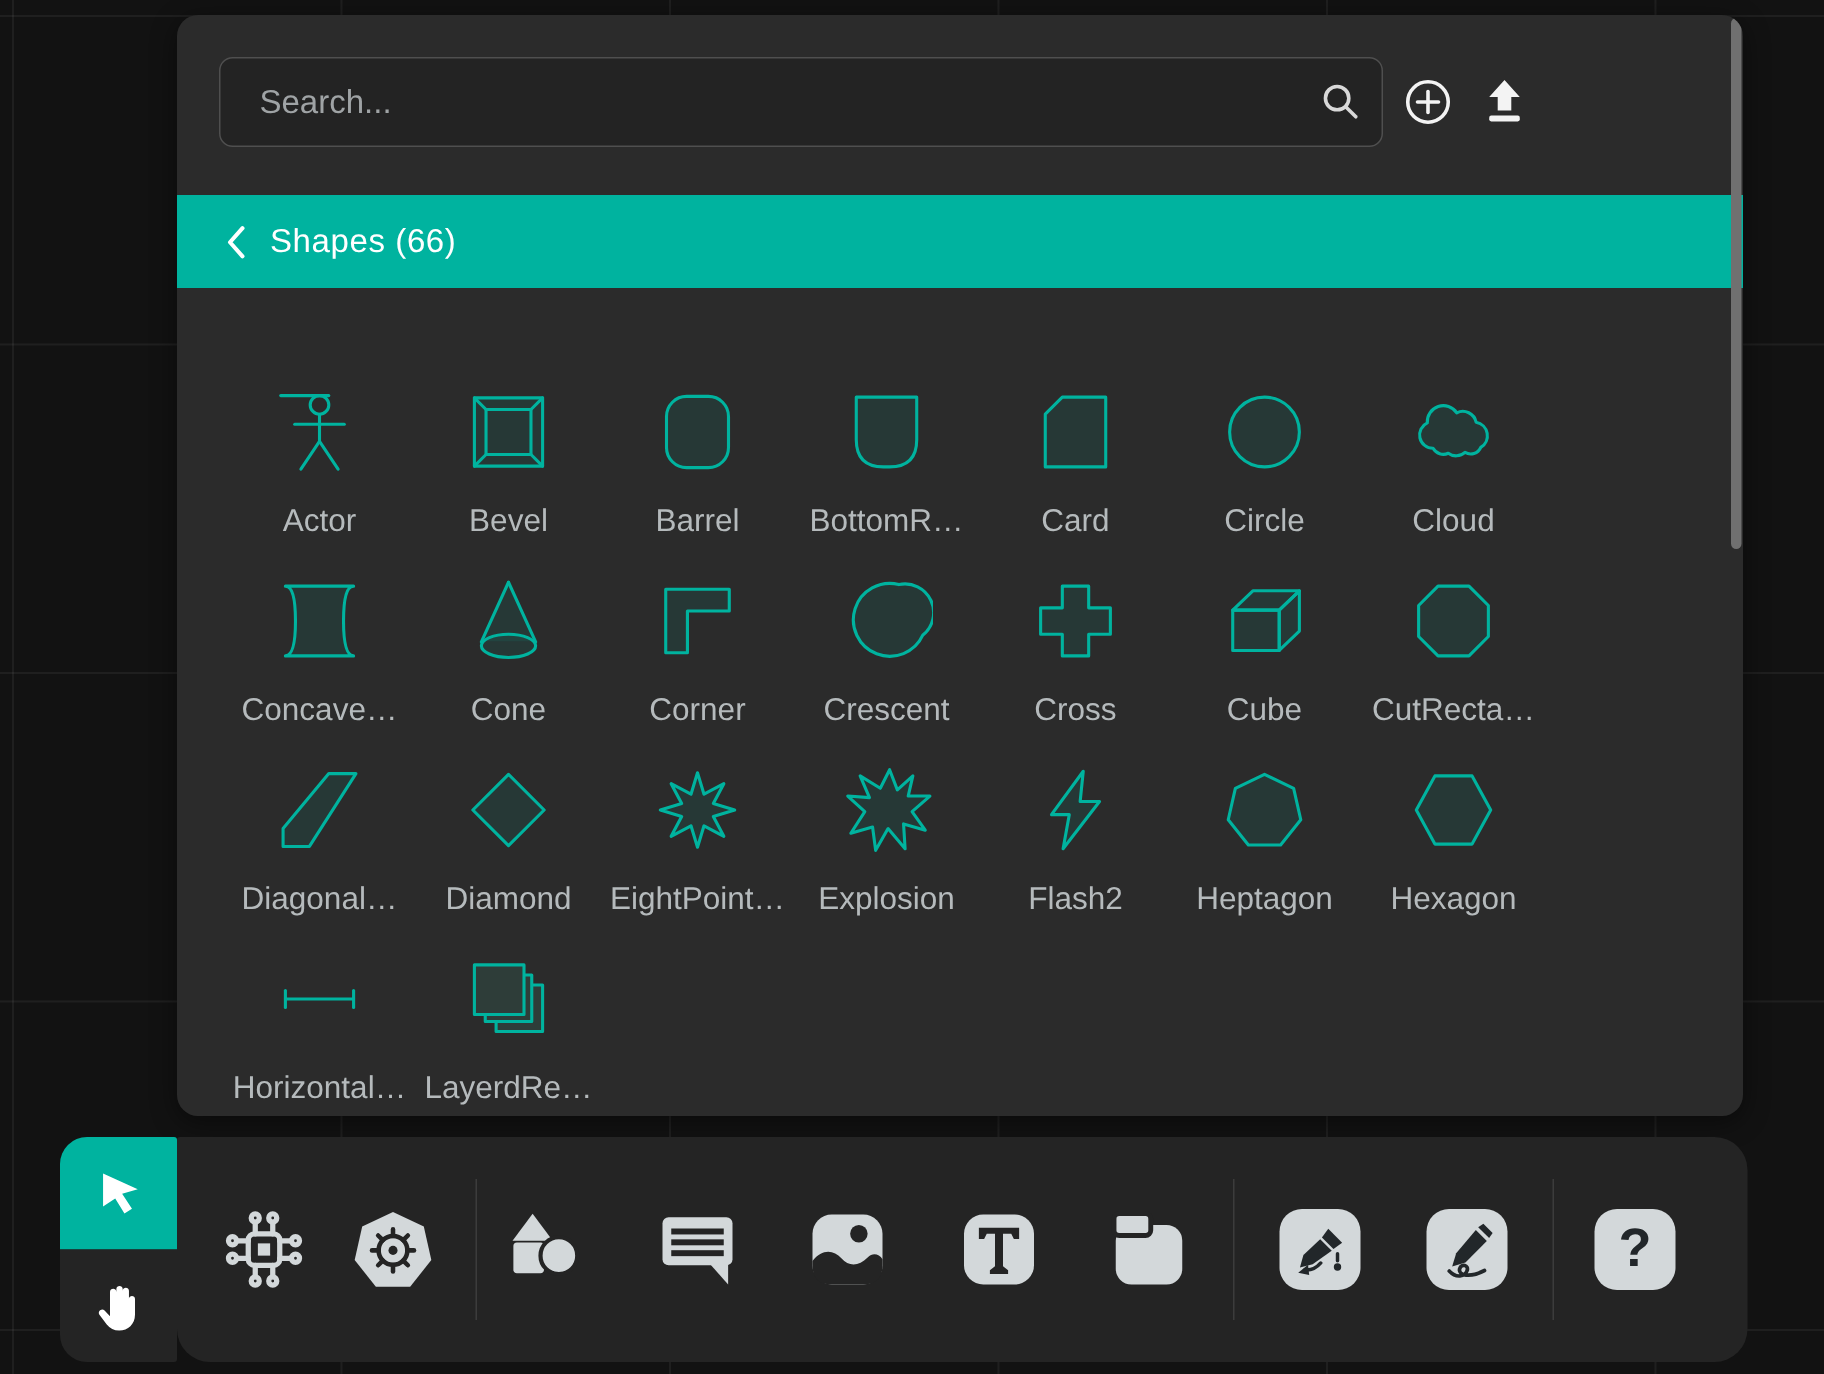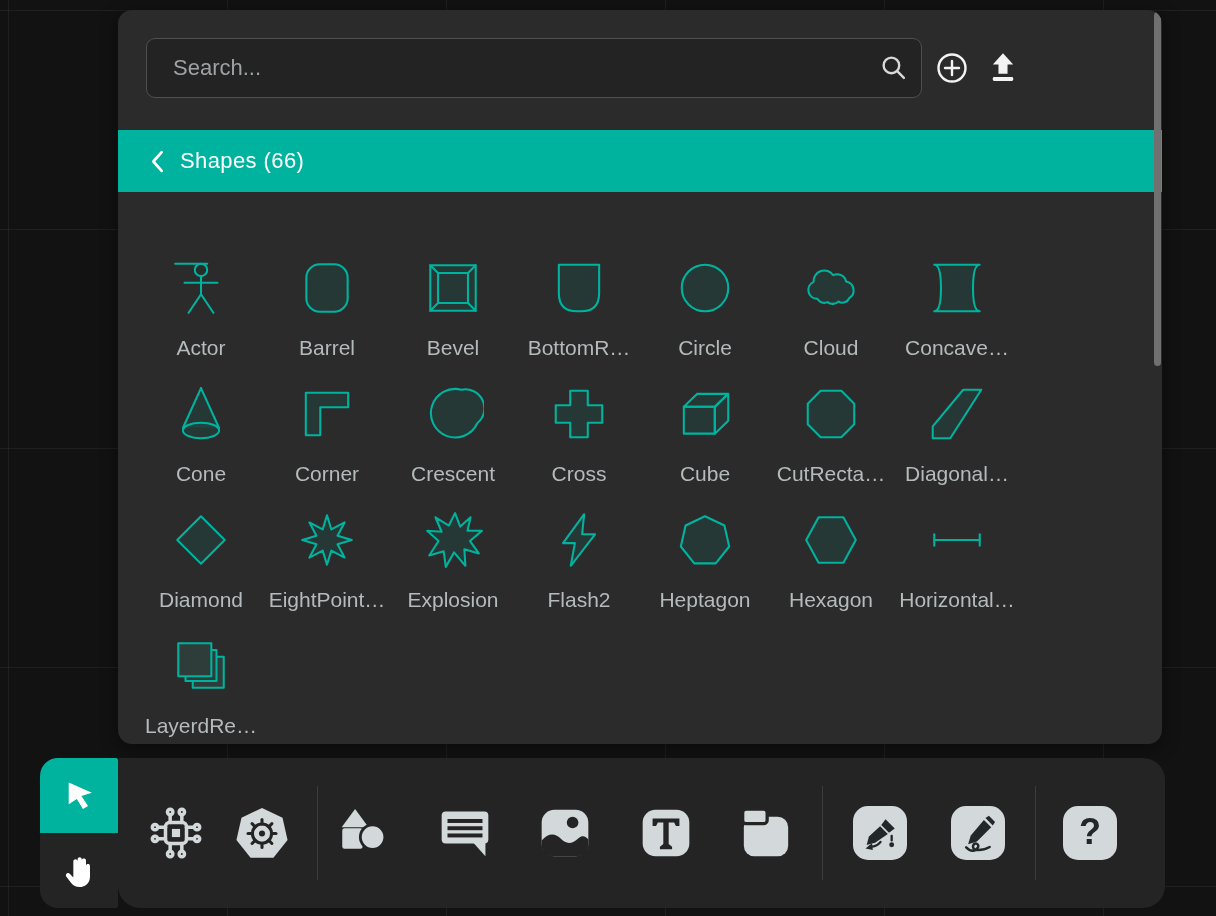--- a/index.html
+++ b/index.html
@@ -22,21 +22,21 @@
     border:1px solid #4f4f4f;border-radius:9px;color:#d6d6d6;font-size:22px;
     padding:0 62px 0 26px;outline:none;}
   .search::placeholder{color:#9fa3a5;}
   .mag{position:absolute;right:15px;top:16px;width:27px;height:27px;display:block;}
   .round-btn{position:absolute;background:none;border:none;padding:0;display:flex;align-items:center;justify-content:center;}
   .add-btn{left:814px;top:38px;width:40px;height:40px;}
   .up-btn{left:868px;top:41px;width:34px;height:34px;}
   .lib-header{position:absolute;left:0;top:120px;width:100%;height:62px;display:flex;align-items:center;}
   .back{background:none;border:none;margin-left:30px;padding:2px;display:flex;align-items:center;}
   .lib-title{margin-left:13px;font-size:22px;color:#ffffff;letter-spacing:.4px;font-weight:400;}
-  .shapes-grid{position:absolute;left:0;top:182px;width:100%;box-sizing:border-box;
+  .shapes-grid{position:absolute;left:12px;top:182px;width:100%;box-sizing:border-box;
     display:grid;grid-template-columns:repeat(7,126px);grid-auto-rows:126px;padding:60px 20px 0;text-align:right;}
   .shape-cell{display:flex;flex-direction:column;align-items:center;background:none;border:none;padding:0;}
   .shape-ic{height:72px;display:flex;align-items:center;justify-content:center;}
   .shape-ic svg{width:62px;height:62px;stroke-width:2;stroke-linejoin:round;stroke-linecap:round;}
   .shape-label{margin-top:12px;font-size:21px;color:#b5babc;white-space:nowrap;}
   .scroll-thumb{position:absolute;right:1px;top:2px;width:7px;height:354px;border-radius:4px;background:#707070;}
   
   .select-group{position:absolute;left:40px;top:758px;width:78px;height:150px;
     border-radius:18px 2px 2px 18px;overflow:hidden;display:flex;flex-direction:column;}
   .tool-left{flex:1;display:flex;align-items:center;justify-content:center;background:#242424;border:none;}
@@ -97,45 +97,53 @@
               <line x1="30" y1="36" x2="18" y2="54"></line>
               <line x1="30" y1="36" x2="42" y2="54"></line>
             </g>
           </svg>
         </div>
         <div class="shape-label">Actor</div>
       </div>
       <div class="shape-cell">
         <div class="shape-ic">
           <svg viewBox="0 0 60 60" stroke="#00B39F" fill="rgba(0,179,159,0.10)">
-            <rect x="10" y="7" width="40" height="46" rx="13" ry="13"></rect>
-          </svg>
-        </div>
-        <div class="shape-label">Barrel</div>
-      </div>
-      <div class="shape-cell">
-        <div class="shape-ic">
-          <svg viewBox="0 0 60 60" stroke="#00B39F" fill="rgba(0,179,159,0.10)">
             <rect x="8" y="8" width="44" height="44"></rect>
             <rect x="15.5" y="15.5" width="29" height="29" fill="none"></rect>
             <line x1="8" y1="8" x2="15.5" y2="15.5"></line>
             <line x1="52" y1="8" x2="44.5" y2="15.5"></line>
             <line x1="8" y1="52" x2="15.5" y2="44.5"></line>
             <line x1="52" y1="52" x2="44.5" y2="44.5"></line>
           </svg>
         </div>
         <div class="shape-label">Bevel</div>
       </div>
       <div class="shape-cell">
         <div class="shape-ic">
           <svg viewBox="0 0 60 60" stroke="#00B39F" fill="rgba(0,179,159,0.10)">
+            <rect x="10" y="7" width="40" height="46" rx="13" ry="13"></rect>
+          </svg>
+        </div>
+        <div class="shape-label">Barrel</div>
+      </div>
+      <div class="shape-cell">
+        <div class="shape-ic">
+          <svg viewBox="0 0 60 60" stroke="#00B39F" fill="rgba(0,179,159,0.10)">
             <path d="M10.5 7.5 H49.5 V35 Q49.5 52.5 32 52.5 H28 Q10.5 52.5 10.5 35 Z"></path>
           </svg>
         </div>
         <div class="shape-label">BottomR…</div>
+      </div>
+      <div class="shape-cell">
+        <div class="shape-ic">
+          <svg viewBox="0 0 60 60" stroke="#00B39F" fill="rgba(0,179,159,0.10)">
+            <path d="M21.5 7.5 H49.5 V52.5 H10.5 V18.5 Z"></path>
+          </svg>
+        </div>
+        <div class="shape-label">Card</div>
       </div>
       <div class="shape-cell">
         <div class="shape-ic">
           <svg viewBox="0 0 60 60" stroke="#00B39F" fill="rgba(0,179,159,0.10)">
             <circle cx="30" cy="30" r="22.5"></circle>
           </svg>
         </div>
         <div class="shape-label">Circle</div>
       </div>
       <div class="shape-cell">

